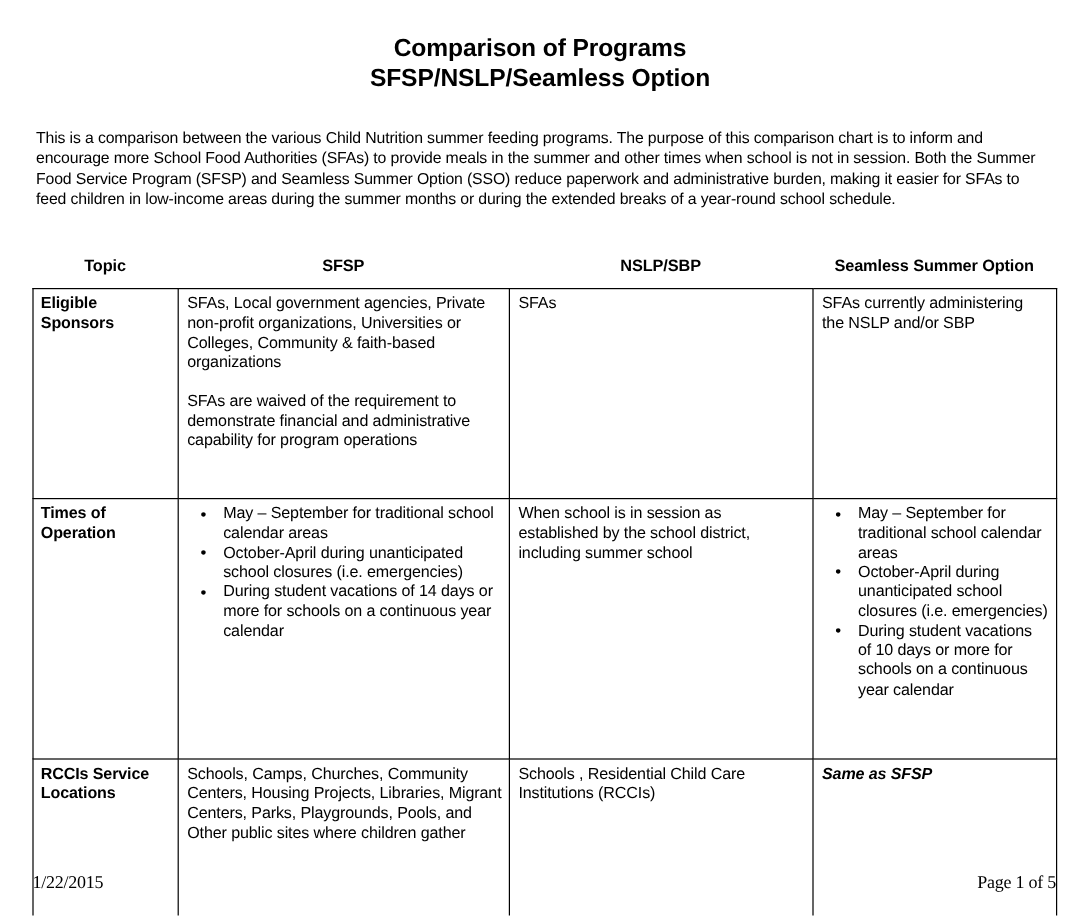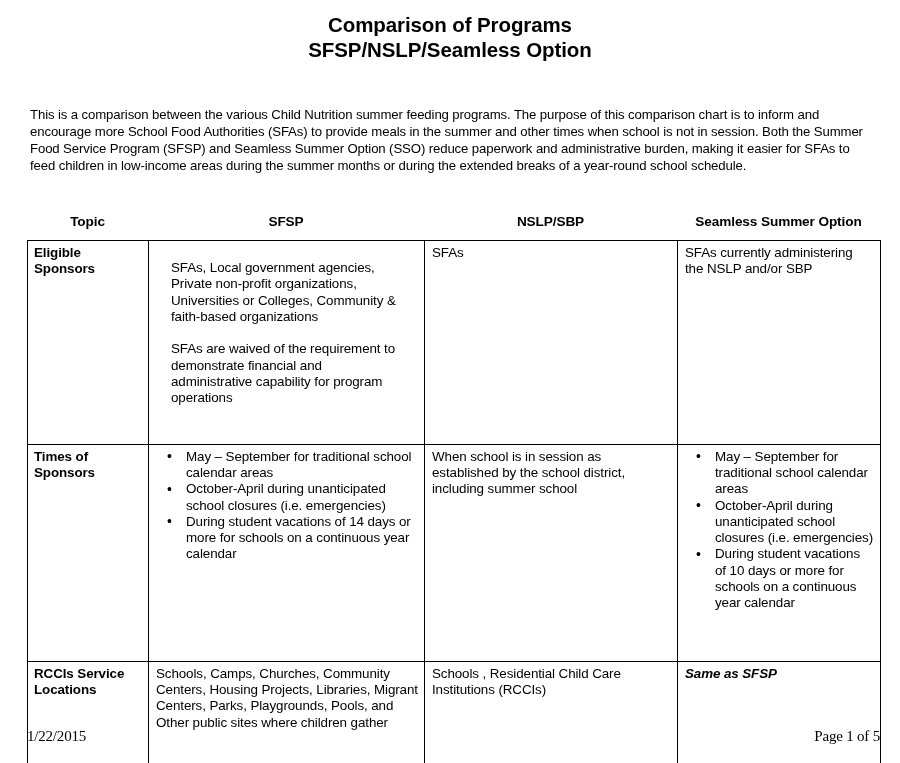--- a/index.html
+++ b/index.html
@@ -24,38 +24,38 @@
     box-sizing: border-box;
   }
 
   
   .doc-title {
     text-align: center;
     font-weight: bold;
     font-size: 20.5px;
     line-height: 25px;
     letter-spacing: -0.1px;
-    padding-top: 12px;
+    padding-top: 28px;
   }
   .doc-title .line1,
   .doc-title .line2 {
     display: block;
   }
 
   
   .intro {
     margin: 0;
     padding: 0 22px 0 30px;
     font-size: 13.2px;
     line-height: 17.1px;
     text-align: left;
     letter-spacing: -0.12px;
   }
   .intro-1 {
-    margin-top: 44px;
+    margin-top: 28px;
   }
   .intro-2 {
     margin-top: 17px;
   }
   .intro-2 .emph {
     font-weight: bold;
     font-style: italic;
   }
 
   
@@ -105,21 +105,21 @@
   .c3 { width: 253px; }
   .c4 { width: 203px; }
 
   .row-1 td { height: 148px; }
   .row-2 td { height: 190px; }
   .row-3 td { height: 114px; }
 
   .para + .para {
     margin-top: 16.3px;
   }
-  .para { margin: 15px; }
+  .para { margin: 0; }
 
   ul.bul {
     margin: 0;
     padding: 0 0 0 28px;
     list-style: none;
   }
   ul.bul li {
     position: relative;
     margin: 0 0 0 0;
     padding-left: 2px;
@@ -185,21 +185,21 @@
         <td class="topic-cell">Eligible Sponsors</td>
         <td>
           <p class="para">SFAs, Local government agencies, Private non-profit organizations, Universities or Colleges, Community &amp; faith-based organizations</p>
           <p class="para">SFAs are waived of the requirement to demonstrate financial and administrative capability for program operations</p>
         </td>
         <td>SFAs</td>
         <td>SFAs currently administering the NSLP and/or SBP</td>
       </tr>
 
       <tr class="row-2">
-        <td class="topic-cell">Times of Sponsors</td>
+        <td class="topic-cell">Times of Operation</td>
         <td>
           <ul class="bul">
             <li>May – September for traditional school calendar areas</li>
             <li>October-April during unanticipated school closures (i.e. emergencies)</li>
             <li>During student vacations of 14 days or more for schools on a continuous year calendar</li>
           </ul>
         </td>
         <td>When school is in session as established by the school district, including summer school</td>
         <td>
           <ul class="bul">

